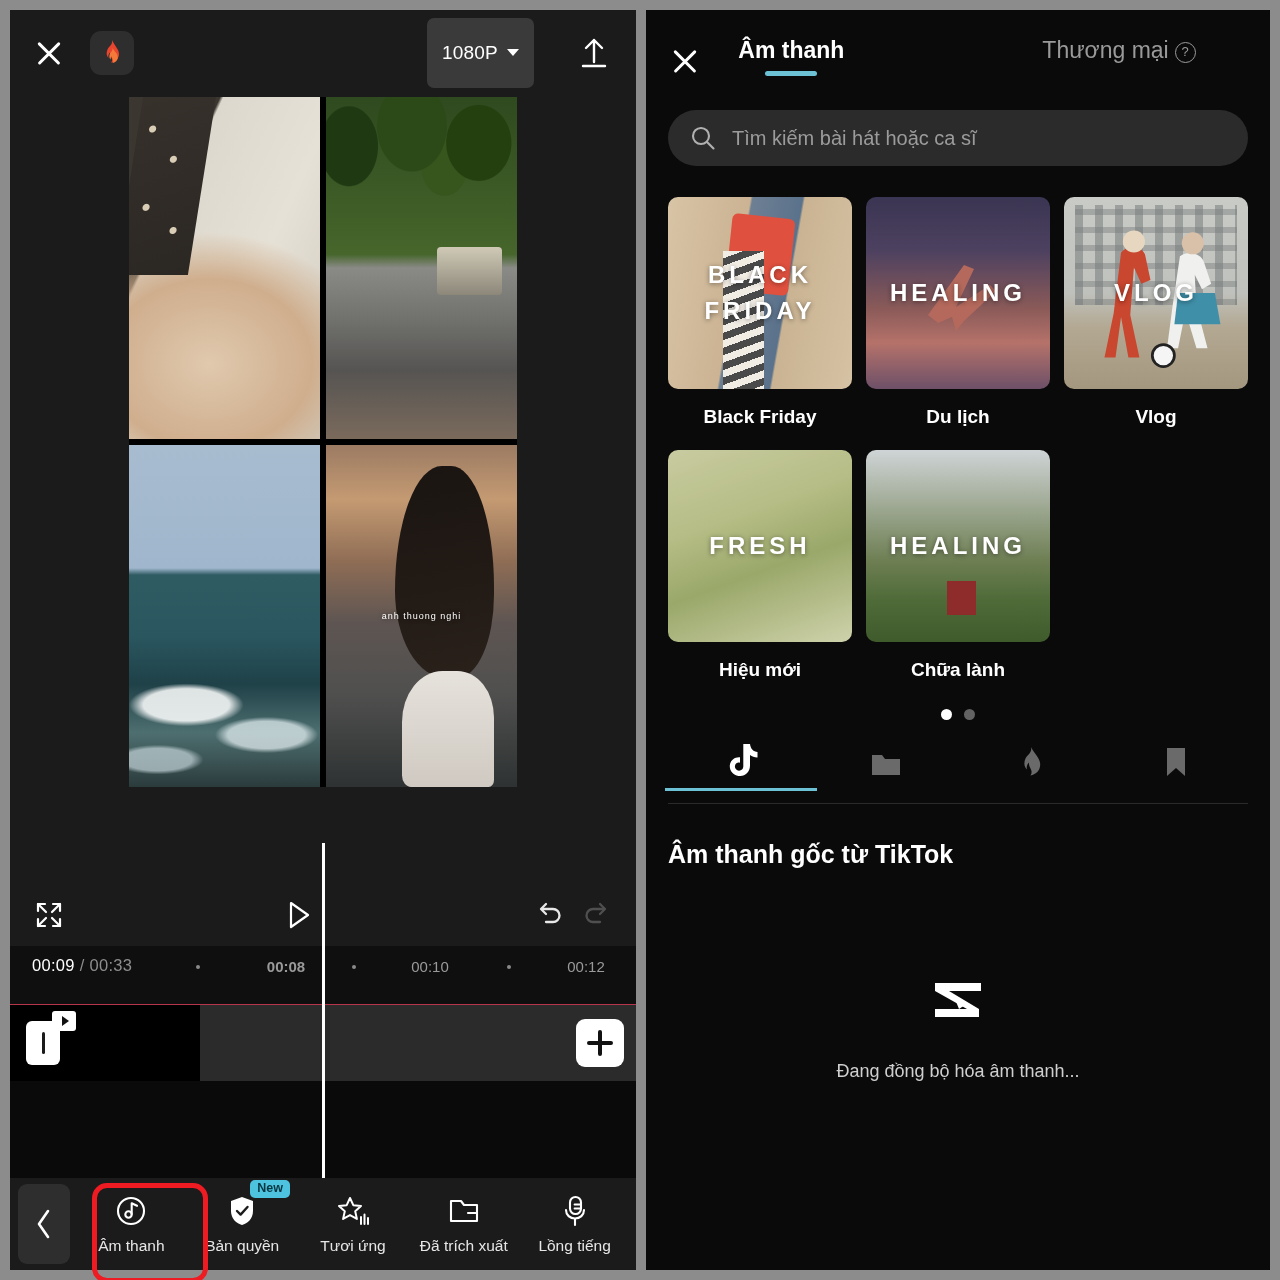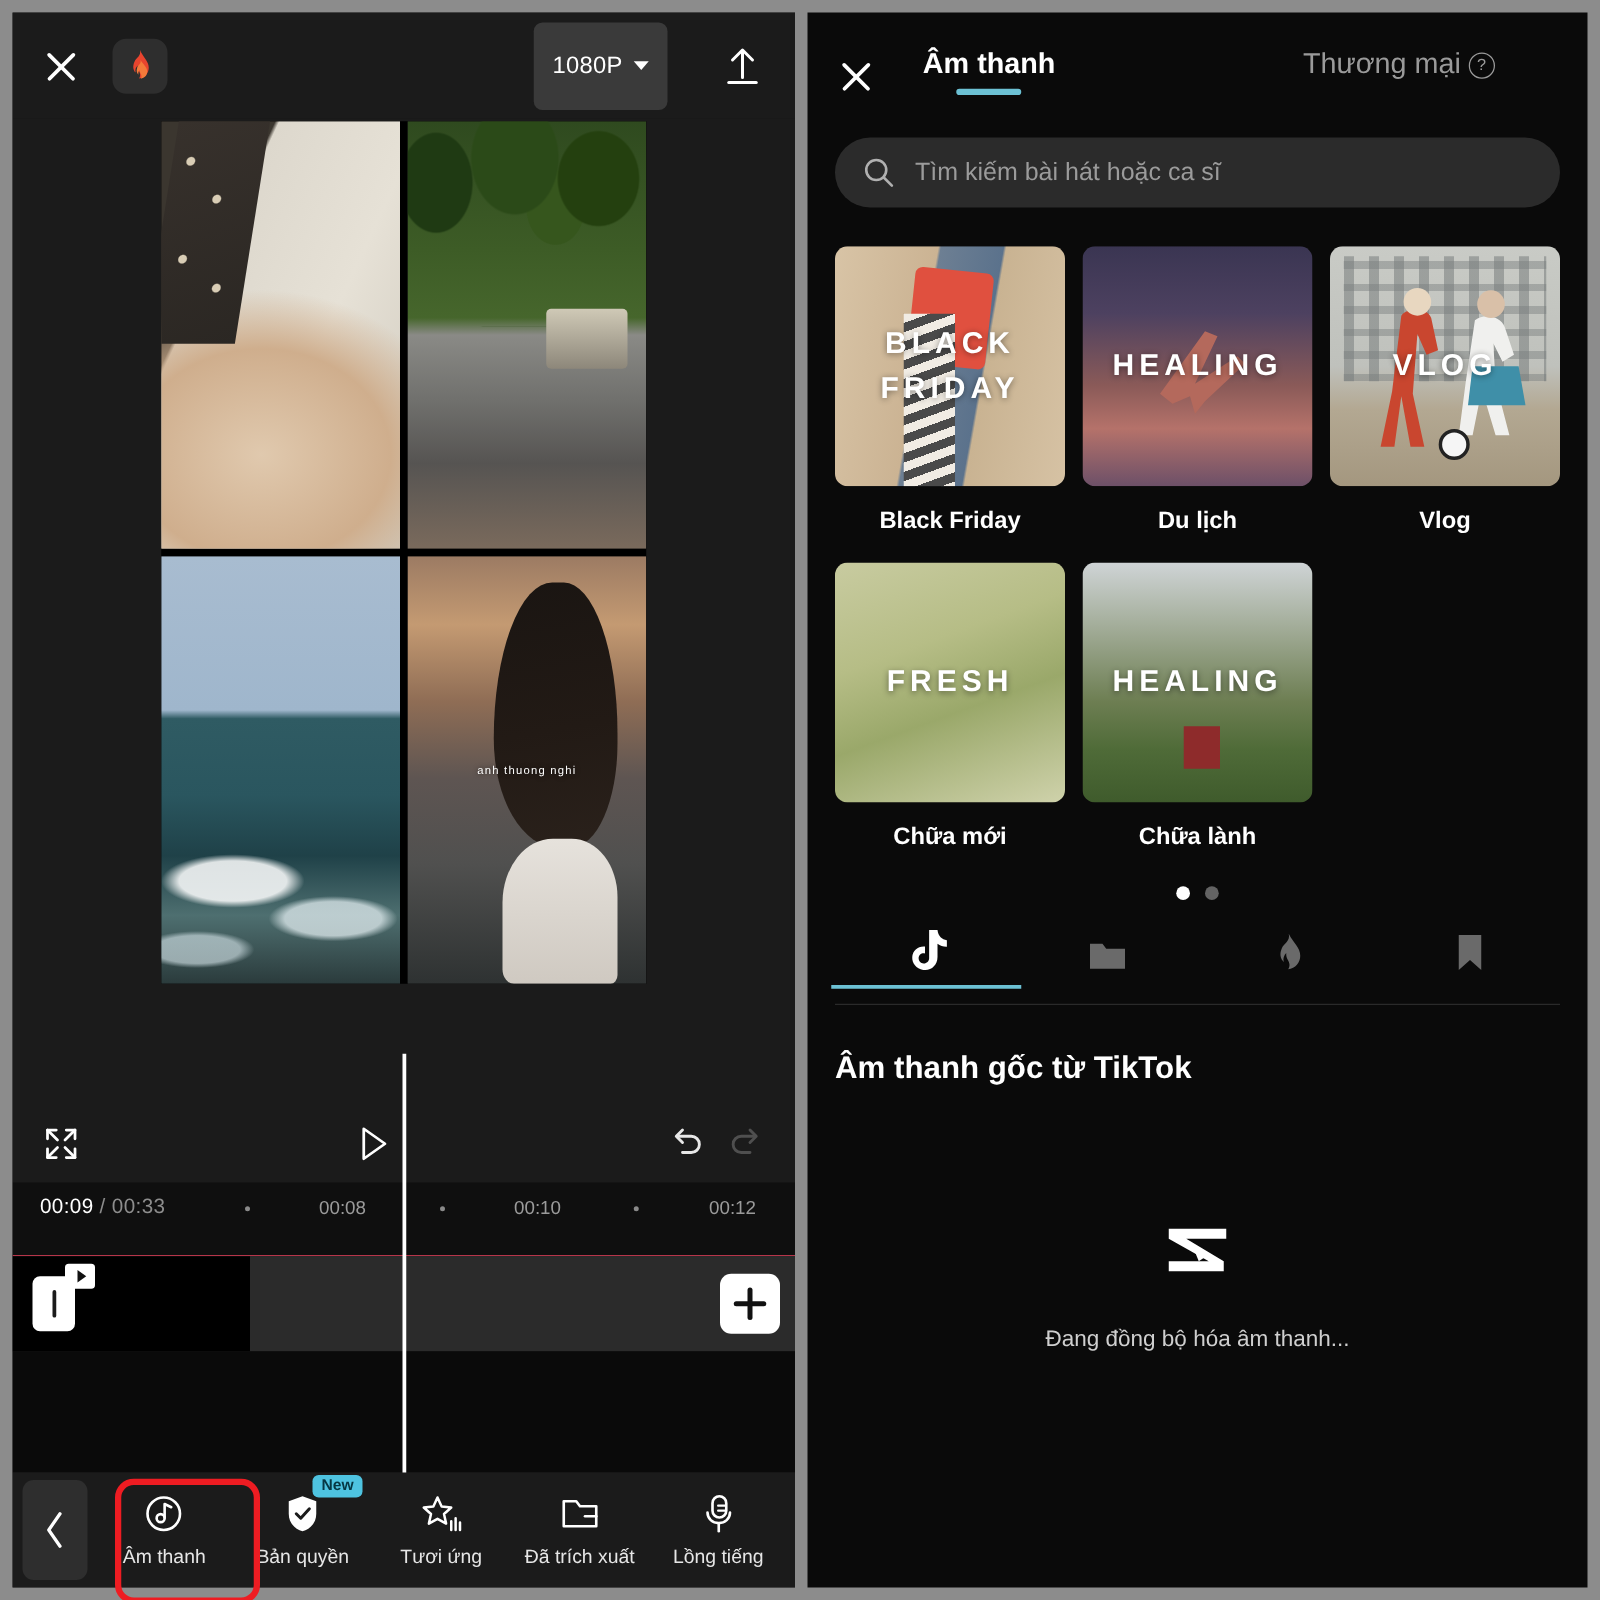--- a/index.html
+++ b/index.html
@@ -379,21 +379,21 @@
       </div>
     </div>
 
     <div class="ruler">
       <div class="time-cur">
         <span>00:09</span>
         <span class="tot">/</span>
         <span class="tot">00:33</span>
       </div>
       <div class="dot-tick" style="left:188px;"></div>
-      <div class="tick" style="left:264px;">00:08</div>
+      <div class="tick" style="left:276px;font-weight:bold;">00:08</div>
       <div class="dot-tick" style="left:344px;"></div>
       <div class="tick" style="left:420px;">00:10</div>
       <div class="dot-tick" style="left:499px;"></div>
       <div class="tick" style="left:576px;">00:12</div>
     </div>
 
     <div class="track">
       <div class="clip">
         <div class="clip-badge">
             <i></i>
@@ -531,21 +531,21 @@
           <div class="txt">VLOG</div>
         </div>
         <div class="name">Vlog</div>
       </div>
 
       <div class="card row2">
         <div class="thumb">
           <div class="bg-fr"></div>
           <div class="txt">FRESH</div>
         </div>
-        <div class="name">Chữa mới</div>
+        <div class="name">Hiệu mới</div>
       </div>
       <div class="card row2">
         <div class="thumb">
           <div class="bg-he"></div>
           <div class="txt">HEALING</div>
         </div>
         <div class="name">Chữa lành</div>
       </div>
     </div>
 

